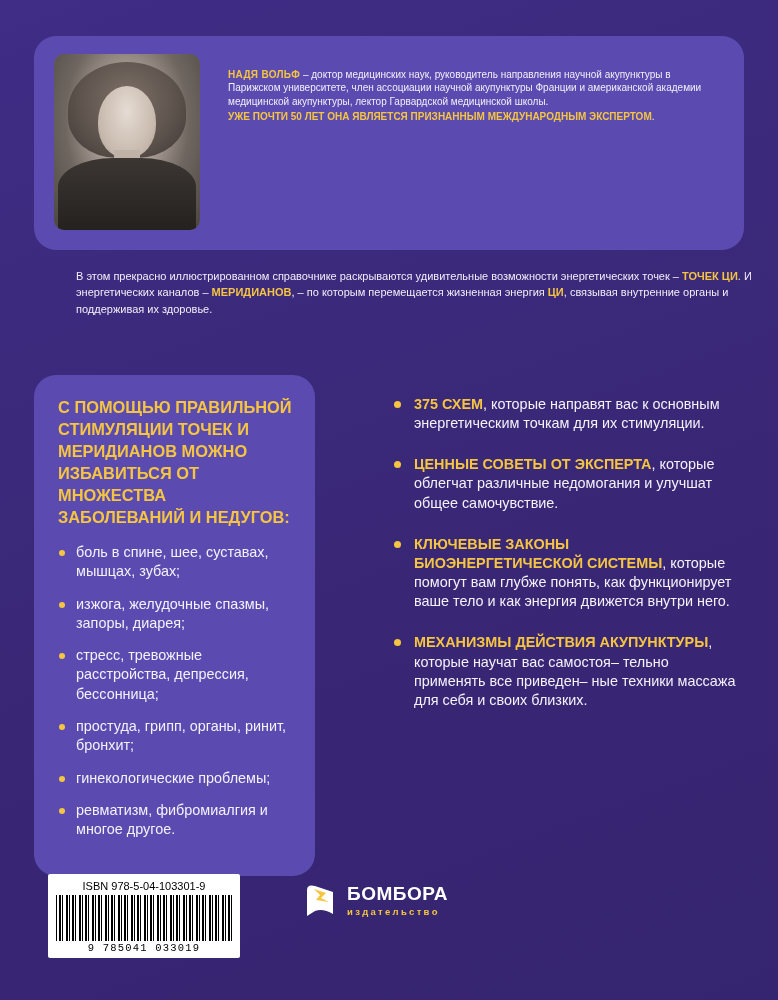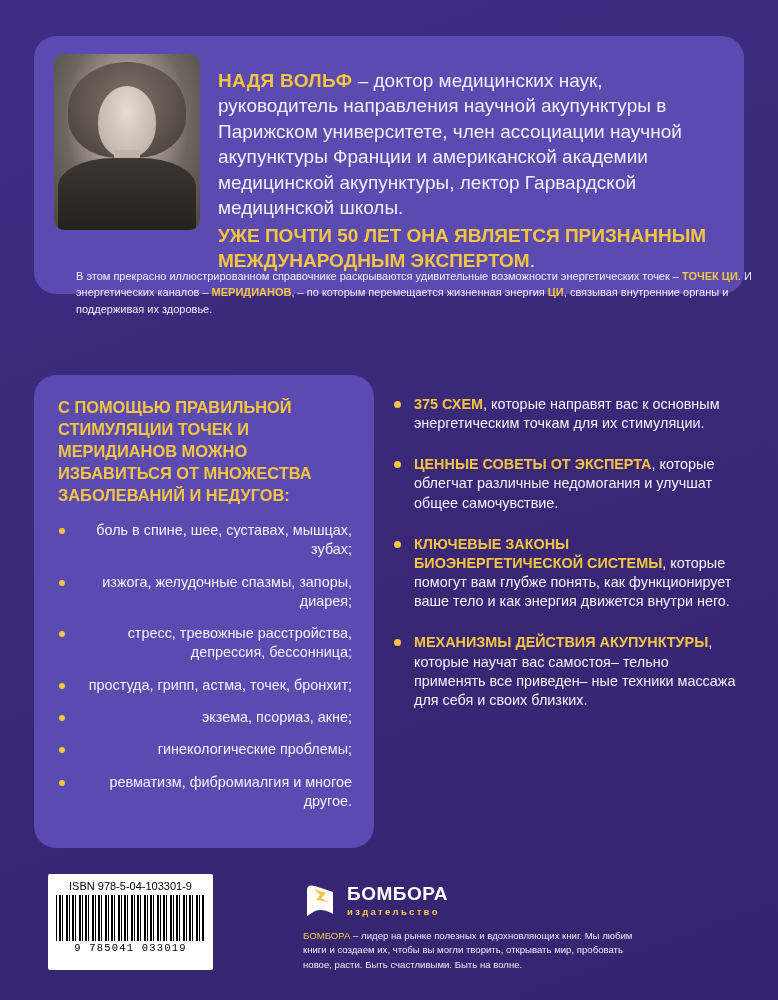--- a/index.html
+++ b/index.html
@@ -66,22 +66,22 @@
     left: 4px; right: 4px; bottom: 0; height: 72px;
     background: linear-gradient(180deg, #3b3632 0%, #24211f 100%);
     border-radius: 40% 40% 0 0;
   }
   .portrait .neck {
     position: absolute;
     left: 60px; top: 96px; width: 26px; height: 26px;
     background: #bfb2a6;
   }
   .author-text {
-    margin-left: 18px;
-    font-size: 19px;
+    margin-left: 28px;
+    font-size: 10px;
     line-height: 1.34;
     color: #f2eef8;
     padding-top: 14px;
   }
   .author-name {
     color: #f5c542;
     font-weight: bold;
     letter-spacing: .3px;
   }
   .author-highlight {
@@ -103,21 +103,21 @@
     color: #f1edf9;
     margin-left: 40px;
   }
   .intro b { color: #f5c542; }
 
   
   .left-panel {
     position: absolute;
     left: 34px;
     top: 375px;
-    width: 340px;
+    width: 281px;
     background: #5b4bb0;
     border-radius: 22px;
     padding: 22px 22px 24px 24px;
     box-sizing: border-box;
   }
   .left-title {
     color: #f5c542;
     font-weight: bold;
     font-size: 16.4px;
     line-height: 1.34;
@@ -129,21 +129,20 @@
     margin: 0;
     padding: 0;
   }
   ul.bullets li {
     position: relative;
     padding-left: 18px;
     margin-bottom: 13px;
     font-size: 14.4px;
     line-height: 1.34;
     color: #f4f1fa;
-    text-align: right;
   }
   ul.bullets li::before {
     content: "";
     position: absolute;
     left: 1px;
     top: 7px;
     width: 6px;
     height: 6px;
     border-radius: 50%;
     background: #f5c542;
@@ -181,24 +180,24 @@
     font-weight: bold;
     text-transform: uppercase;
   }
   .feature .head .tail { color: #f4f1fa; font-weight: normal; text-transform: none; }
 
   
   .barcode-box {
     position: absolute;
     left: 48px;
     top: 874px;
-    width: 165px;
+    width: 192px;
     background: #ffffff;
     border-radius: 2px;
-    padding: 6px 8px 16px 8px;
+    padding: 6px 8px 4px 8px;
     box-sizing: border-box;
     color: #000;
   }
   .isbn-text {
     font-size: 11px;
     font-family: "Liberation Sans", sans-serif;
     color: #000;
     margin-bottom: 3px;
     text-align: center;
   }
@@ -283,22 +282,21 @@
   <div class="intro">
     <span>В этом прекрасно иллюстрированном справочнике раскрываются удивительные возможности энергетических точек – </span><b>ТОЧЕК ЦИ</b><span>. И энергетических каналов – </span><b>МЕРИДИАНОВ</b><span>, – по которым перемещается жизненная энергия </span><b>ЦИ</b><span>, связывая внутренние органы и поддерживая их здоровье.</span>
   </div>
 
   <div class="left-panel">
     <div class="left-title">С ПОМОЩЬЮ ПРАВИЛЬНОЙ СТИМУЛЯЦИИ ТОЧЕК И МЕРИДИАНОВ МОЖНО ИЗБАВИТЬСЯ ОТ МНОЖЕСТВА ЗАБОЛЕВАНИЙ И НЕДУГОВ:</div>
     <ul class="bullets">
       <li>боль в спине, шее, суставах, мышцах, зубах;</li>
       <li>изжога, желудочные спазмы, запоры, диарея;</li>
       <li>стресс, тревожные расстройства, депрессия, бессонница;</li>
-      <li>простуда, грипп, астма, точек, бронхит;</li>
-      <li>экзема, псориаз, акне;</li>
+      <li>простуда, грипп, органы, ринит, бронхит;</li>
       <li>гинекологические проблемы;</li>
       <li>ревматизм, фибромиалгия и многое другое.</li>
     </ul>
   </div>
 
   <div class="right-panel">
     <div class="feature">
       <span class="head">375 СХЕМ</span><span class="head"><span class="tail">,</span></span>
       <span>которые направят вас к основным энергетическим точкам для их стимуляции.</span>
     </div>
@@ -328,19 +326,15 @@
         <svg width="34" height="40" viewBox="0 0 34 40">
           <path d="M4 36 L4 10 Q4 4 12 6 L30 12 L30 34 Q20 28 12 31 Z" fill="#ffffff"></path>
           <path d="M11 9 L23 13 L18 18 L26 22 L13 20 L17 15 Z" fill="#f5c542"></path>
         </svg>
       </div>
       <div>
         <div class="pub-name">БОМБОРА</div>
         <div class="pub-sub">издательство</div>
       </div>
     </div>
-    <div class="pub-desc">
-      <span class="gold">БОМБОРА</span><span> – лидер на рынке полезных и вдохновляющих книг.</span>
-      <span>Мы любим книги и создаем их, чтобы вы могли творить, открывать мир, пробовать новое, расти. Быть счастливыми. Быть на волне.</span>
-    </div>
   </div>
 
 </div>
 
 </body></html>

